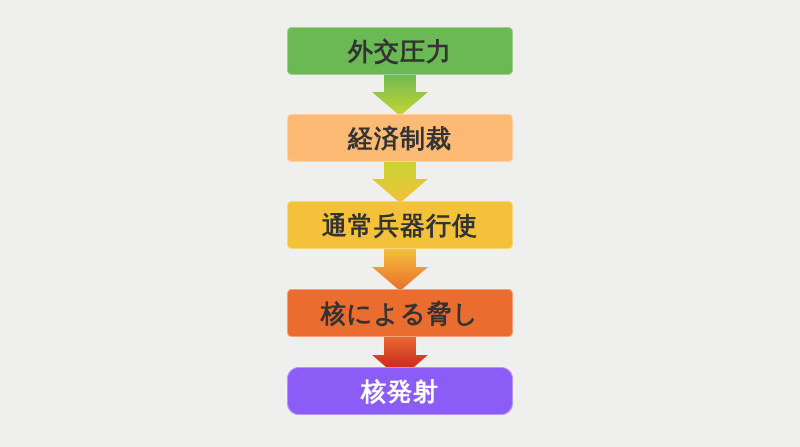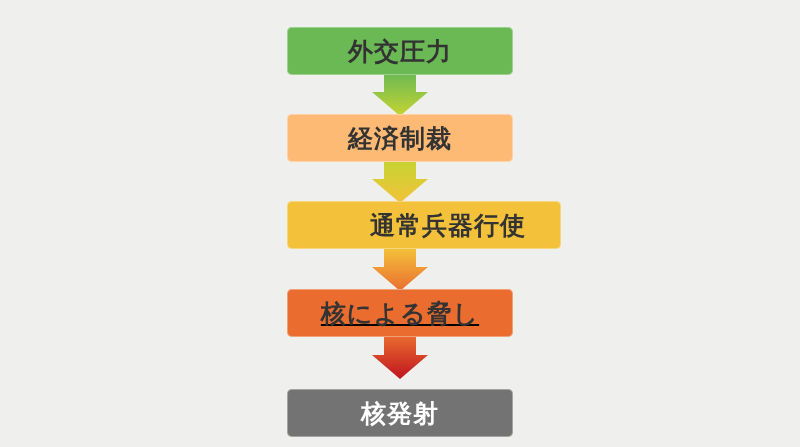--- a/index.html
+++ b/index.html
@@ -81,49 +81,49 @@
       <defs>
         <linearGradient id="g2" x1="0" y1="0" x2="0" y2="1">
           <stop offset="0" stop-color="#c5d432"></stop>
           <stop offset="1" stop-color="#f3c23a"></stop>
         </linearGradient>
       </defs>
       <polygon points="12,0 44,0 44,19 56,19 28,43 0,19 12,19" fill="url(#g2)"></polygon>
     </svg>
   </div>
 
-  <div class="step" style="top:201px; background:#f3c23a;padding-left:48px;">
+  <div class="step" style="top:201px; background:#f3c23a;">
     <span class="label">通常兵器行使</span>
   </div>
 
   <div class="arrow" style="top:248px; height:43px;">
     <svg width="56" height="43" viewBox="0 0 56 43">
       <defs>
         <linearGradient id="g3" x1="0" y1="0" x2="0" y2="1">
           <stop offset="0" stop-color="#f3c23a"></stop>
           <stop offset="1" stop-color="#ea6d2f"></stop>
         </linearGradient>
       </defs>
       <polygon points="12,0 44,0 44,19 56,19 28,43 0,19 12,19" fill="url(#g3)"></polygon>
     </svg>
   </div>
 
-  <div class="step" style="top:289px; background:#ea6d2f;text-decoration:underline;">
+  <div class="step" style="top:289px; background:#ea6d2f;">
     <span class="label">核による脅し</span>
   </div>
 
   <div class="arrow" style="top:335px; height:44px;">
     <svg width="56" height="44" viewBox="0 0 56 44">
       <defs>
         <linearGradient id="g4" x1="0" y1="0" x2="0" y2="1">
           <stop offset="0" stop-color="#ea6d2f"></stop>
           <stop offset="1" stop-color="#c0141f"></stop>
         </linearGradient>
       </defs>
       <polygon points="12,0 44,0 44,20 56,20 28,44 0,20 12,20" fill="url(#g4)"></polygon>
     </svg>
   </div>
 
-  <div class="step light-text" style="top:389px; background:#737373;">
+  <div class="step light-text" style="top:367px; background:#8b5cf6;border-radius:12px;">
     <span class="label">核発射</span>
   </div>
 
 </div>
 
 </body></html>

